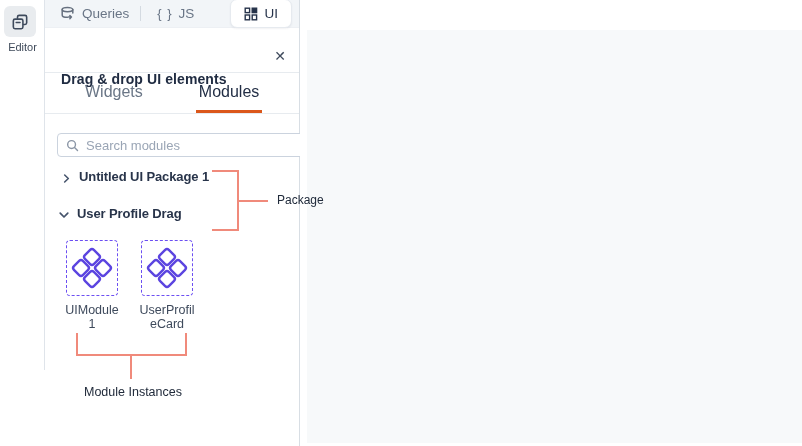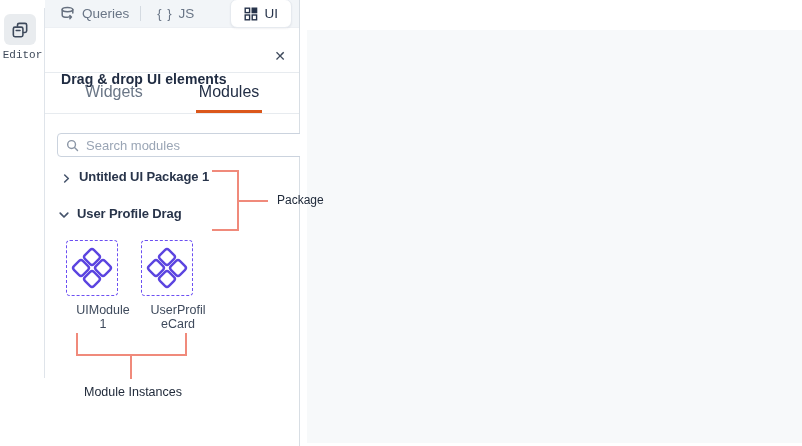--- a/index.html
+++ b/index.html
@@ -1,21 +1,21 @@
 <!DOCTYPE html>
 <html><head>
 <meta charset="utf-8">
 <style>
   * { margin:0; padding:0; box-sizing:border-box; }
   html,body { width:802px; height:446px; background:#fff; overflow:hidden; }
   body { font-family:"Liberation Sans", sans-serif; color:#28344A; }
   .app { position:relative; width:802px; height:446px; background:#fff; }
 
   
-  .left-rail { position:absolute; left:0; top:8px; width:45px; height:370px; background:#fff; border-right:1px solid #DFE4EA;font-family:Liberation Mono, monospace; }
+  .left-rail { position:absolute; left:0; top:0; width:45px; height:370px; background:#fff; border-right:1px solid #DFE4EA; }
   .editor-pill { position:absolute; left:4px; top:6px; width:32px; height:31px; background:#E9ECEF; border-radius:6px; display:flex; align-items:center; justify-content:center; cursor:pointer; }
   .editor-label { position:absolute; left:0; top:41px; width:45px; text-align:center; font-size:11px; color:#3F4A5A; }
 
   
   .panel { position:absolute; left:45px; top:0; width:255px; height:446px; background:#fff; border-right:1px solid #D8DEE4; }
 
   .topbar { position:absolute; left:0; top:0; right:0; height:28px; background:#F2F5F8; display:flex; align-items:center; border-bottom:1px solid #EDF0F4; }
   .top-item { display:flex; align-items:center; gap:6px; color:#697586; font-size:13.5px; cursor:pointer; }
   .top-item.queries { margin-left:15px; }
   .top-sep { width:1px; height:15px; background:#D4DAE1; margin-left:11px; }
@@ -36,21 +36,21 @@
   .search-input { border:none; outline:none; background:transparent; flex:1; margin-left:7px; font-size:13px; color:#3E4A5C; font-family:"Liberation Sans",sans-serif; }
   .search-input::placeholder { color:#9AA5B5; }
 
   .tree-row { position:absolute; left:15px; height:18px; display:flex; align-items:flex-end; cursor:pointer; }
   .tree-row .chev { width:12px; display:flex; align-items:center; justify-content:center; }
   .tree-label { margin-left:7px; font-size:13px; font-weight:600; color:#28344A; letter-spacing:-0.1px; }
   .row-1 { top:166px; }
   .row-2 { top:203px; }
 
   .cards { position:absolute; left:21px; top:240px; display:flex; gap:23px; }
-  .module-item { width:52px; display:flex; flex-direction:column; align-items:flex-start; }
+  .module-item { width:52px; display:flex; flex-direction:column; align-items:center; }
   .module-card { width:52px; height:56px; border:1.5px dashed #6C4FF2; border-radius:4px; display:flex; align-items:center; justify-content:center; background:#fff; cursor:grab; }
   .module-label { width:74px; margin-top:7px; text-align:center; font-size:12.5px; line-height:14px; color:#3E4A5C; }
 
   
   .ann { position:absolute; background:#F08A7B; pointer-events:none; }
   .ann-label { position:absolute; font-size:12px; color:#212B3B; pointer-events:none; background:transparent; }
 
   
   .canvas { position:absolute; left:300px; top:0; right:0; bottom:0; background:#fff; }
   .canvas-surface { position:absolute; left:7px; top:30px; right:0; bottom:3px; background:#F7F9FA; }

